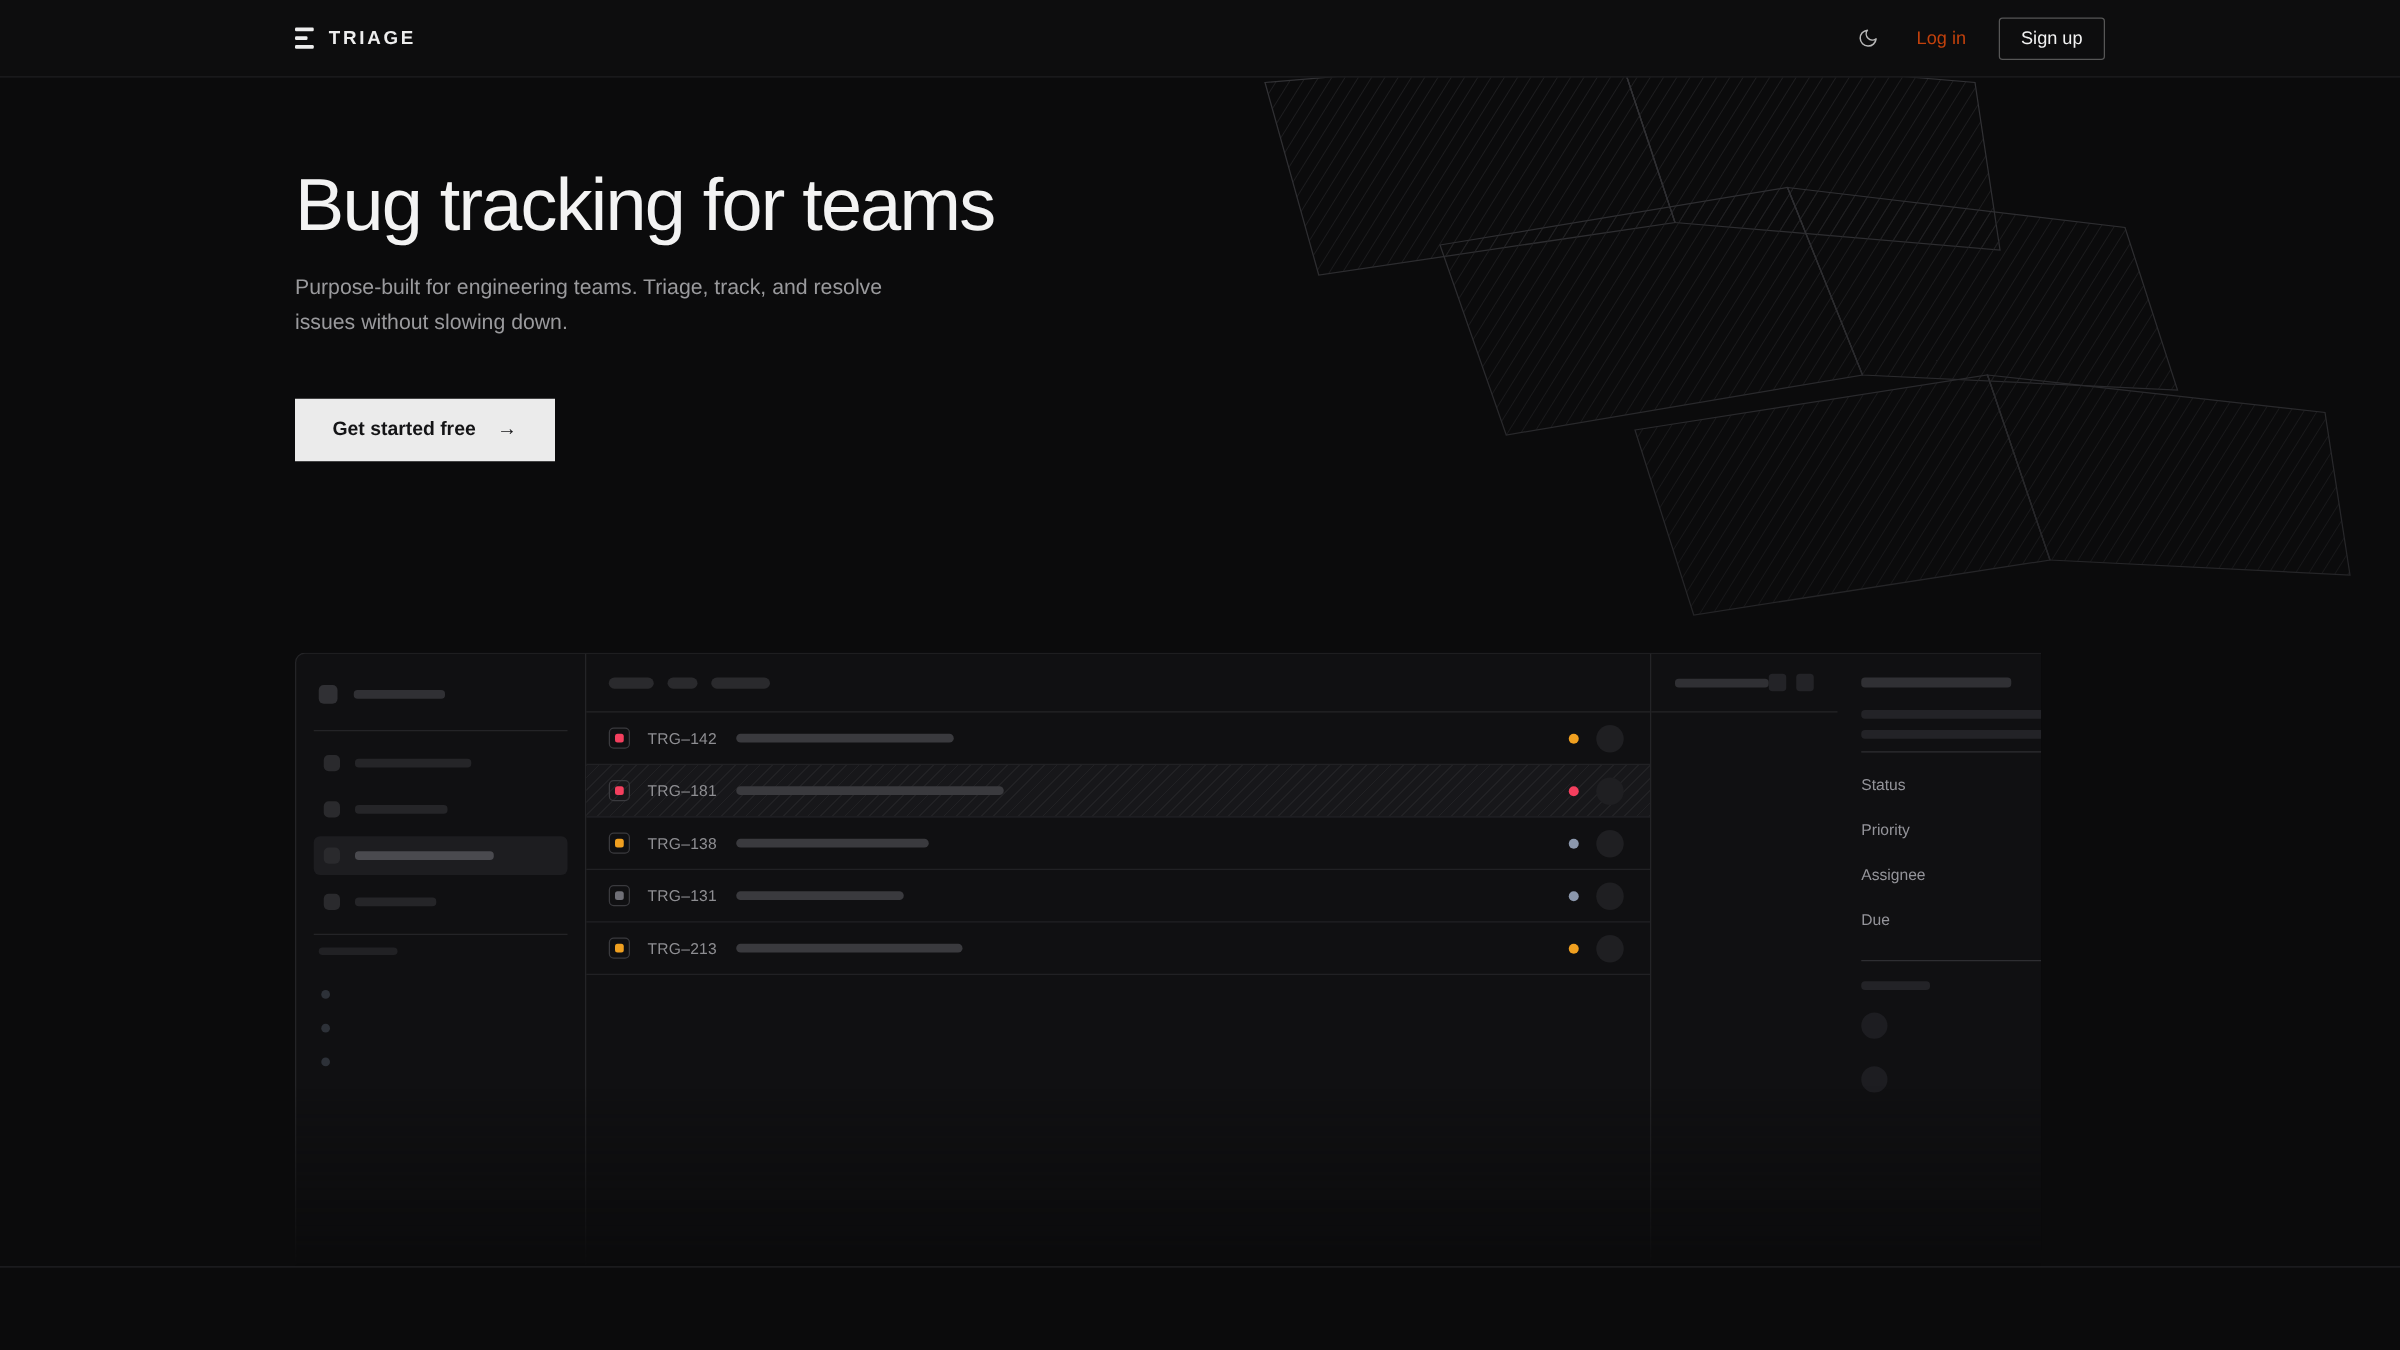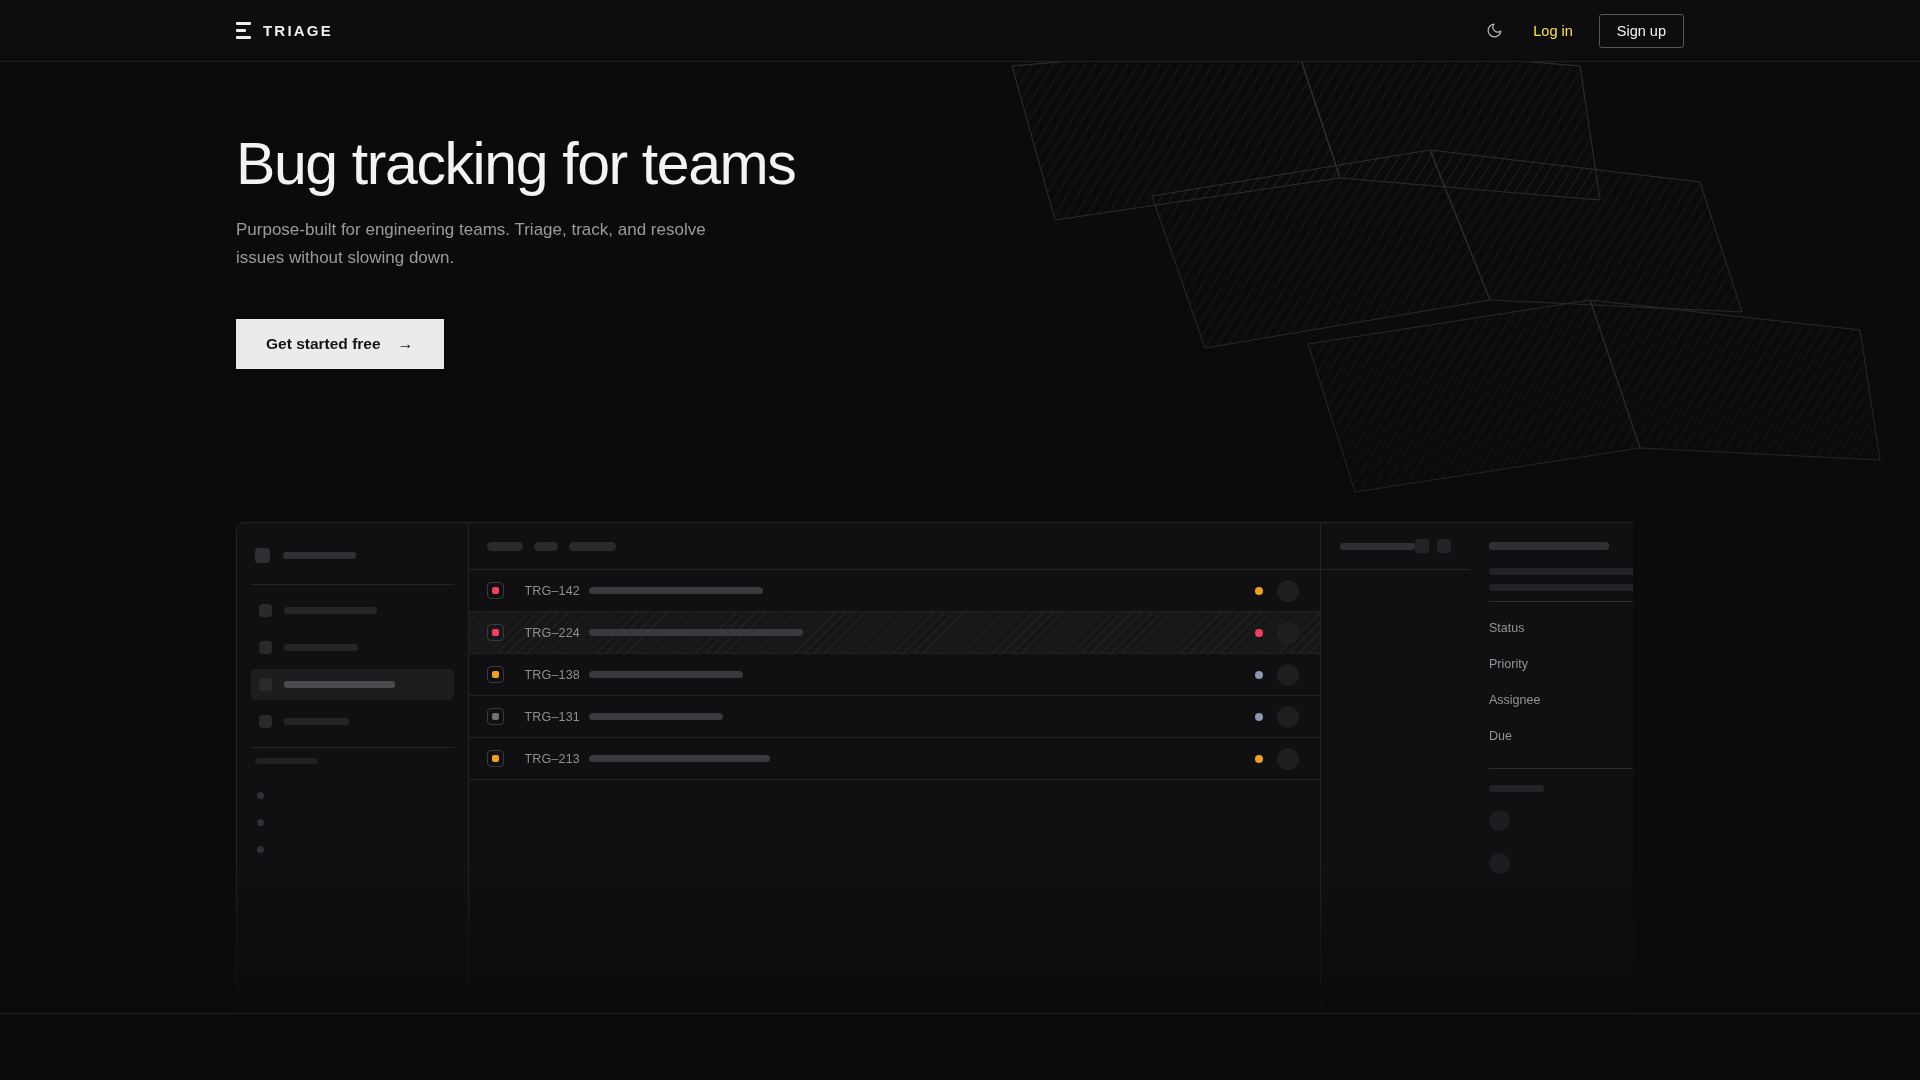--- a/index.html
+++ b/index.html
@@ -56,21 +56,21 @@
     font-weight: bold;
     letter-spacing: 2.2px;
   }
   .nav-right { display: flex; align-items: center; gap: 26px; }
   .icon-btn {
     width: 26px; height: 26px;
     display: flex; align-items: center; justify-content: center;
     color: #b8b8b8;
   }
   .nav-link {
-    color: #fde047;
+    color: #c2410c;
     font-size: 14.5px;
     text-decoration: none;
   }
   .signup-btn {
     border: 1px solid #565656;
     color: #f2f2f2;
     background: transparent;
     font-size: 14.5px;
     font-family: inherit;
     padding: 8px 17px;
@@ -127,21 +127,20 @@
     -webkit-mask-image: linear-gradient(to bottom, #000 0%, #000 70%, rgba(0,0,0,0.25) 94%, rgba(0,0,0,0) 100%);
     mask-image: linear-gradient(to bottom, #000 0%, #000 70%, rgba(0,0,0,0.25) 94%, rgba(0,0,0,0) 100%);
   }
   .mock {
     width: 1411px;
     height: 520px;
     display: flex;
     border: 1px solid #242427;
     border-radius: 8px 8px 0 0;
     background: #101012;
-    text-align: right;
   }
 
   
   .mk-side {
     width: 232px;
     border-right: 1px solid #242427;
     padding: 14px 14px 0 14px;
     flex-shrink: 0;
   }
   .mk-logo-row { display: flex; align-items: center; gap: 13px; padding: 11px 4px; }
@@ -359,21 +358,21 @@
               <span class="row-skel" style="width: 174px;"></span>
               <span class="row-right">
                 <span class="dot" style="background: rgb(240, 160, 32);"></span>
                 <span class="avatar-circle"></span>
               </span>
             </div>
             <div class="mk-row hatched">
               <span class="badge">
                 <i style="background: rgb(244, 63, 94);"></i>
               </span>
-              <span class="row-id">TRG–224</span>
+              <span class="row-id">TRG–181</span>
               <span class="row-skel" style="width: 214px;"></span>
               <span class="row-right">
                 <span class="dot" style="background: rgb(244, 63, 94);"></span>
                 <span class="avatar-circle"></span>
               </span>
             </div>
             <div class="mk-row">
               <span class="badge">
                 <i style="background: rgb(240, 160, 32);"></i>
               </span>

